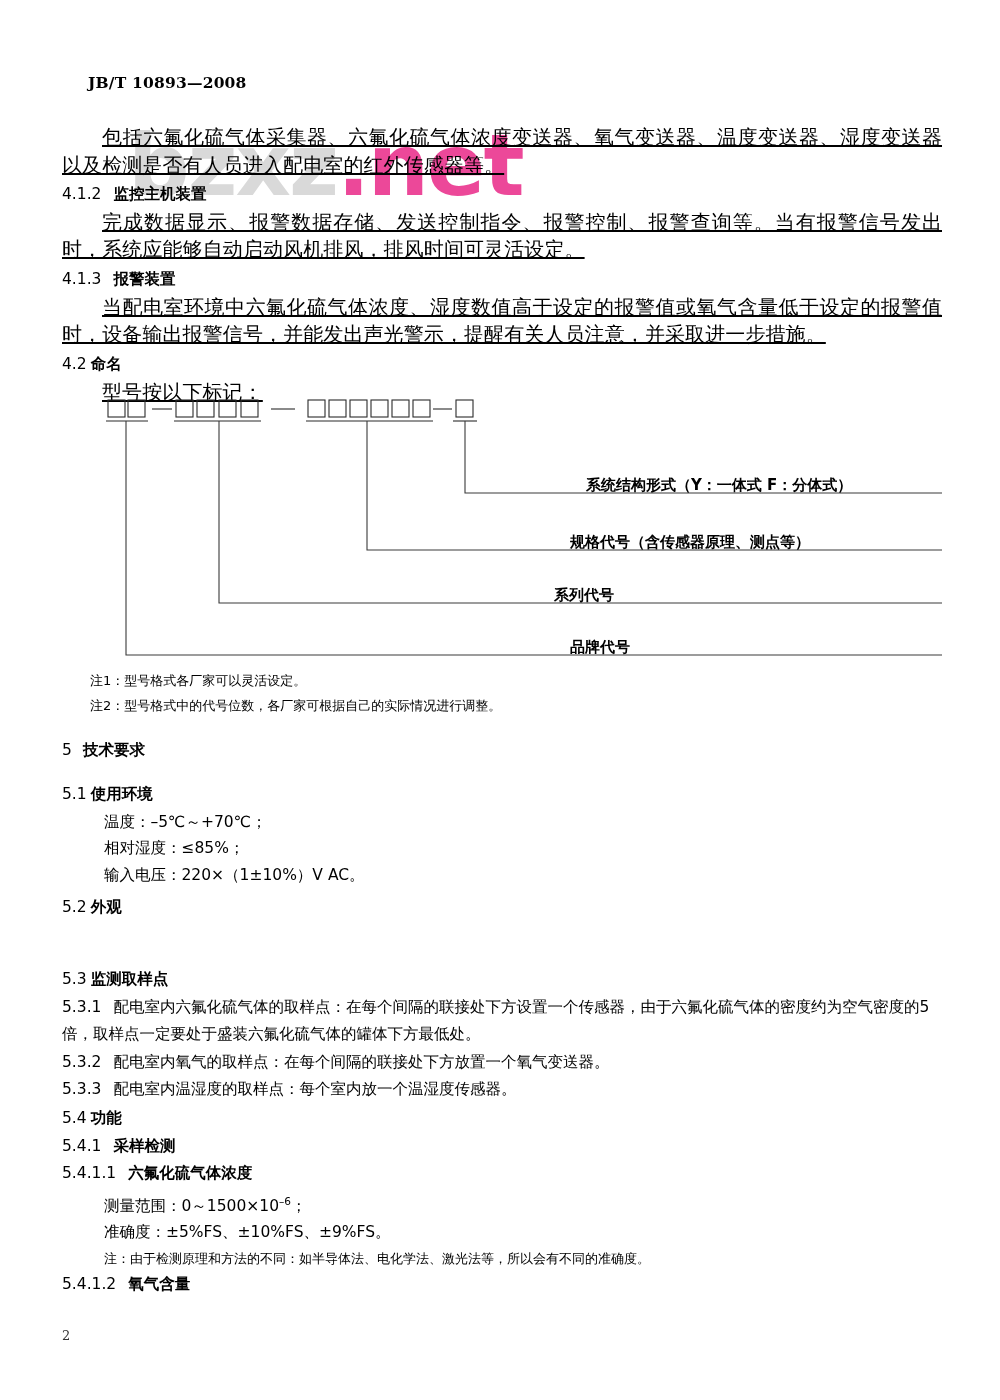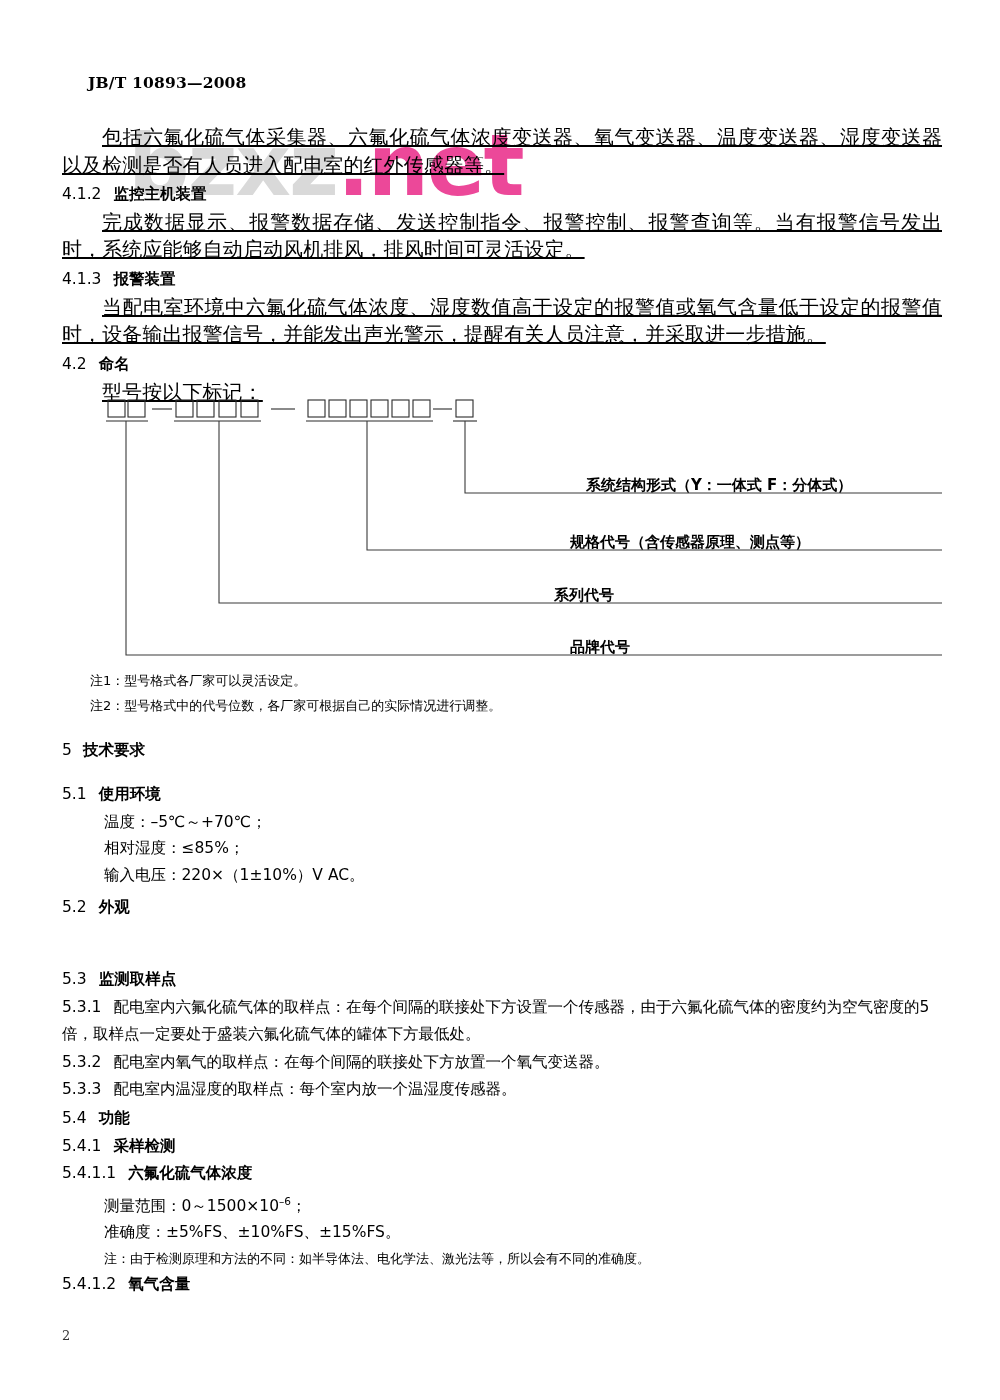--- a/index.html
+++ b/index.html
@@ -86,21 +86,21 @@
     line-height: 27.5px;
     font-weight: bold;
     margin: 0;
     white-space: nowrap;
   }
   .clause .num {
     font-weight: normal;
     display: inline-block;
   }
   .clause .num.w1 { min-width: 0; margin-right: 11px; }
-  .clause .num.w2 { margin-right: 12px; }
+  .clause .num.w2 { margin-right: 4px; }
   .clause .num.w3 { margin-right: 12px; }
 
   .sub {
     font-family: "DejaVu Sans", "Liberation Sans", sans-serif;
     font-size: 15.5px;
     line-height: 27.5px;
     margin: 0;
   }
   .sub .num { font-weight: normal; margin-right: 12px; }
   .sub .txt { font-weight: normal; margin-top: 20px; }
@@ -247,21 +247,21 @@
       <p class="sub"><span class="num">5.3.1</span><span class="txt">配电室内六氟化硫气体的取样点：在每个间隔的联接处下方设置一个传感器，由于六氟化硫气体的密度约为空气密度的5倍，取样点一定要处于盛装六氟化硫气体的罐体下方最低处。</span></p>
       <p class="sub"><span class="num">5.3.2</span><span class="txt">配电室内氧气的取样点：在每个间隔的联接处下方放置一个氧气变送器。</span></p>
       <p class="sub"><span class="num">5.3.3</span><span class="txt">配电室内温湿度的取样点：每个室内放一个温湿度传感器。</span></p>
     </div>
 
     <div class="body-block" style="top:1105px;">
       <p class="clause"><span class="num w2">5.4</span><span>功能</span></p>
       <p class="clause"><span class="num w3">5.4.1</span><span>采样检测</span></p>
       <p class="clause"><span class="num w3">5.4.1.1</span><span>六氟化硫气体浓度</span></p>
       <p class="value-line"><span>测量范围：0～1500×10</span><sup class="sup6">–6</sup><span>；</span></p>
-      <p class="value-line">准确度：±5%FS、±10%FS、±15%FS。</p>
+      <p class="value-line">准确度：±5%FS、±10%FS、±9%FS。</p>
       <p class="note-line" style="padding-left:42px;">注：由于检测原理和方法的不同：如半导体法、电化学法、激光法等，所以会有不同的准确度。</p>
       <p class="clause"><span class="num w3">5.4.1.2</span><span>氧气含量</span></p>
     </div>
 
     <div class="page-number">2</div>
 
   </div>
 </div>
 
 </body></html>

